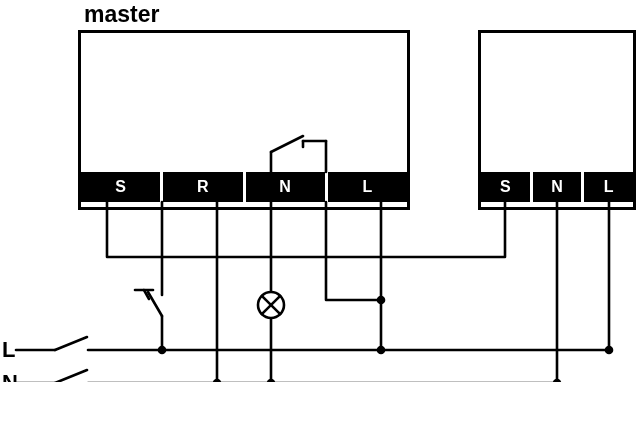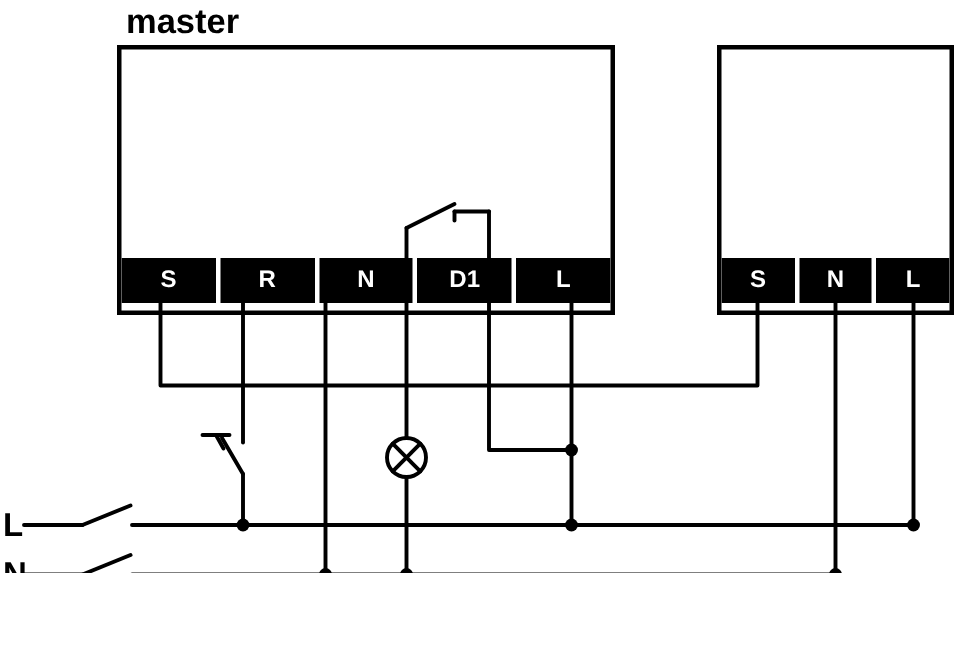--- a/index.html
+++ b/index.html
@@ -49,21 +49,20 @@
 
 <div class="canvas">
 
   <div id="master-label" class="device-label">master</div>
 
   <div id="master-box" class="device-box">
     <div class="terminal-strip">
       <div class="terminal">S</div>
       <div class="terminal">R</div>
       <div class="terminal">N</div>
-      <div class="terminal">D1</div>
       <div class="terminal">L</div>
     </div>
   </div>
 
   <div id="secondary-box" class="device-box">
     <div class="terminal-strip">
       <div class="terminal">S</div>
       <div class="terminal">N</div>
       <div class="terminal">L</div>
     </div>

